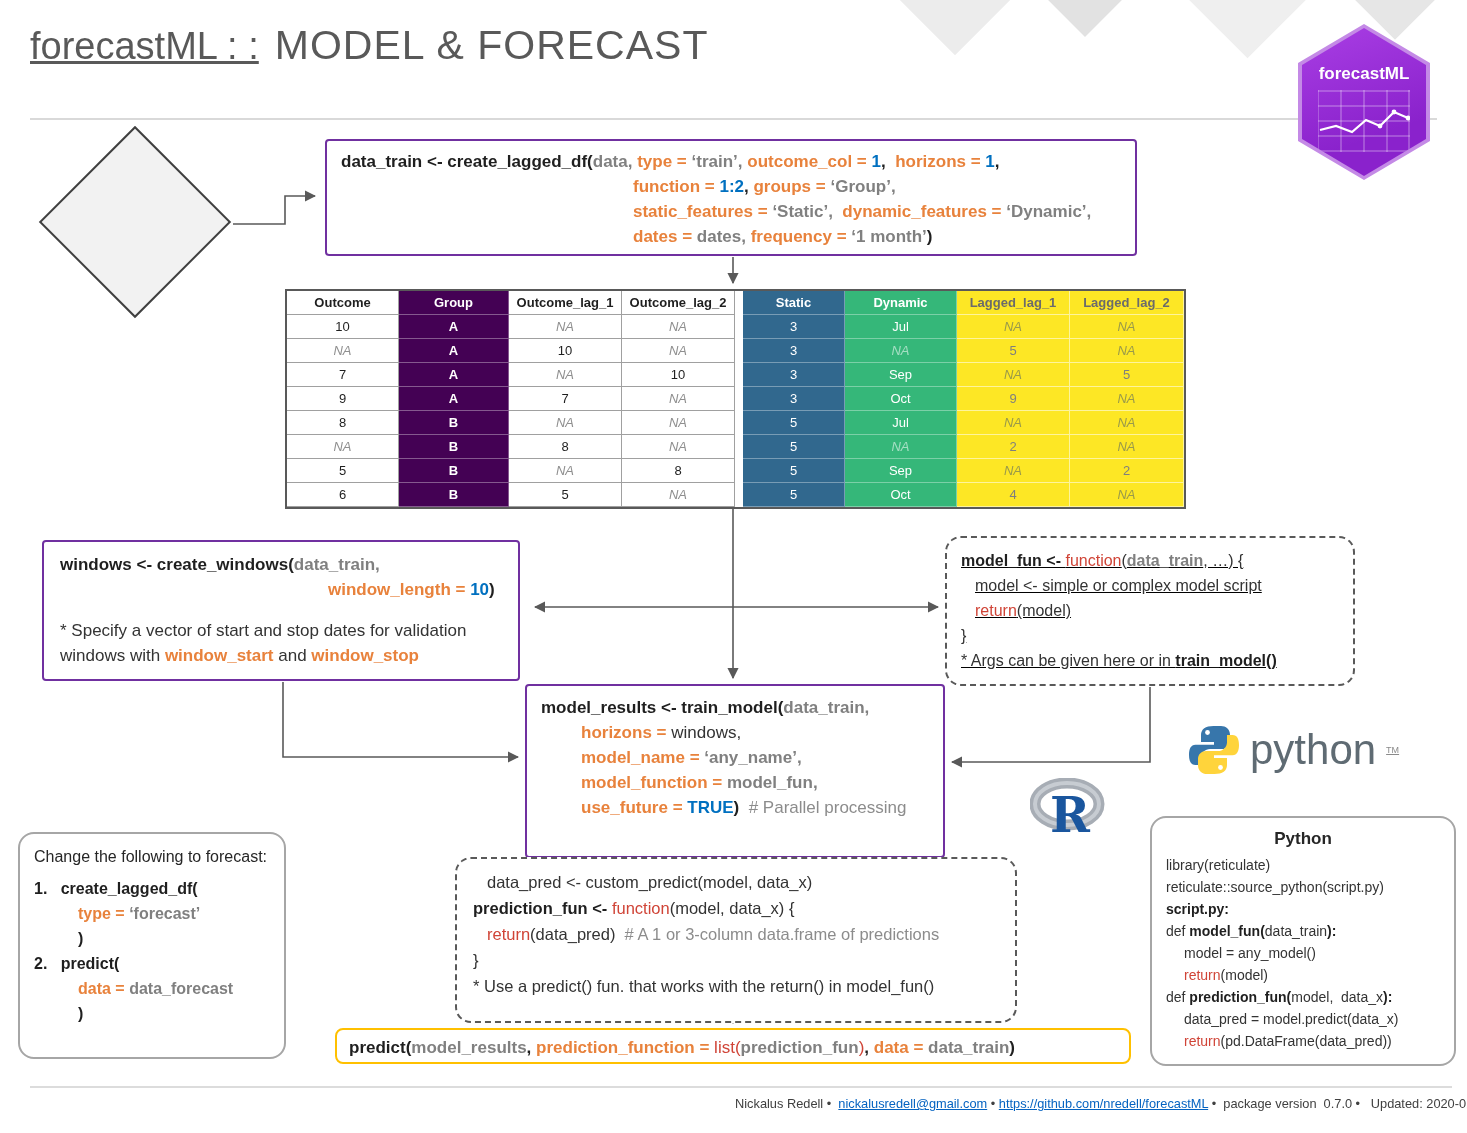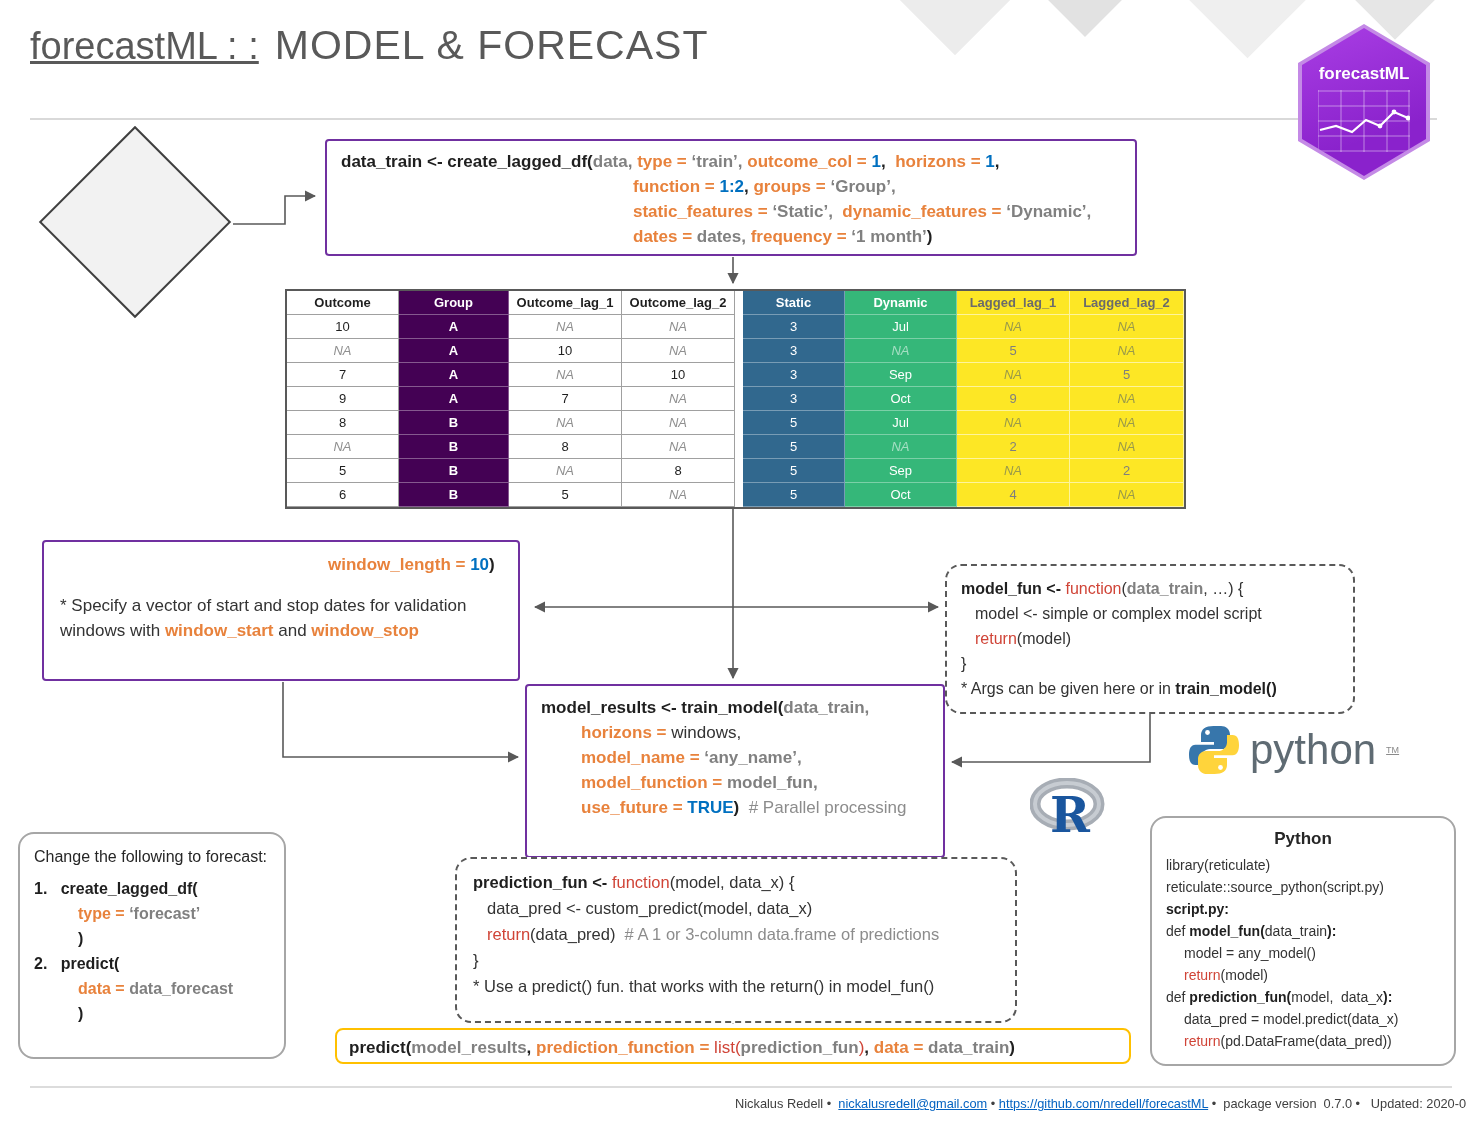--- a/index.html
+++ b/index.html
@@ -35,21 +35,21 @@
 
   
   .box { position:absolute; background:#fff; z-index:2; }
   .rbox { border:2.5px solid #7030A0; border-radius:4px; }
   .dbox { border:2px dashed #595959; border-radius:16px; }
   .gbox { border:2px solid #a6a6a6; border-radius:16px; }
   .ybox { border:2.5px solid #FFC000; border-radius:8px; }
 
   .box-create { left:325px; top:139px; width:812px; height:117px; padding:8px 14px; }
   .box-windows { left:42px; top:540px; width:478px; height:141px; padding:10px 16px; }
-  .box-modelfun { left:945px; top:564px; width:410px; height:150px; padding:10px 14px; }
+  .box-modelfun { left:945px; top:536px; width:410px; height:150px; padding:10px 14px;text-decoration:underline; }
   .box-train { left:525px; top:684px; width:420px; height:174px; padding:9px 14px; }
   .box-forecast { left:18px; top:832px; width:268px; height:227px; padding:12px 14px; }
   .box-pred { left:455px; top:857px; width:562px; height:166px; padding:10px 16px; }
   .box-predict { left:335px; top:1028px; width:796px; height:36px; padding:5px 12px; }
   .panel-python { left:1150px; top:816px; width:306px; height:250px; padding:8px 14px; }
 
   .cl { white-space:pre; font-size:17px; line-height:25px; }
   .cl.wrap { white-space:pre-wrap; }
   .box-modelfun .cl { font-size:16px; line-height:25px; }
   .box-forecast .cl { font-size:16px; line-height:25px; }
@@ -235,20 +235,21 @@
       <div class="cell col-purple">B</div>
       <div class="cell col-plain">5</div>
       <div class="cell col-plain na">NA</div>
       <div class="cell col-blue">5</div>
       <div class="cell col-green">Oct</div>
       <div class="cell col-yellow">4</div>
       <div class="cell col-yellow na">NA</div>
     </div>
 
   <div class="box rbox box-windows">
+      <div class="cl"><span class="tk tk-b">windows &lt;- create_windows(</span><span class="tk tk-g">data_train,</span></div>
       <div class="cl" style="padding-left: 268px;"><span class="tk tk-o">window_length = </span><span class="tk tk-bl">10</span><span class="tk tk-b">)</span></div>
       <div class="cl" style="height: 16px;"></div>
       <div class="cl wrap"><span class="tk tk-n">* Specify a vector of start and stop dates for validation windows with </span><span class="tk tk-o">window_start</span><span class="tk tk-n"> and </span><span class="tk tk-o">window_stop</span></div>
     </div>
 
   <div class="box dbox box-modelfun">
       <div class="cl"><span class="tk tk-b">model_fun &lt;- </span><span class="tk tk-r">function</span><span class="tk tk-n">(</span><span class="tk tk-g">data_train</span><span class="tk tk-n">, …) {</span></div>
       <div class="cl" style="padding-left: 14px;"><span class="tk tk-n">model &lt;- simple or complex model script</span></div>
       <div class="cl" style="padding-left: 14px;"><span class="tk tk-r">return</span><span class="tk tk-n">(model)</span></div>
       <div class="cl"><span class="tk tk-n">}</span></div>
@@ -286,22 +287,22 @@
         <div class="cl"><span class="tk tk-b">1.</span><span class="tk tk-n">   </span><span class="tk tk-b">create_lagged_df(</span></div>
         <div class="cl" style="padding-left: 44px;"><span class="tk tk-o">type = </span><span class="tk tk-g">‘forecast’</span></div>
         <div class="cl" style="padding-left: 44px;"><span class="tk tk-b">)</span></div>
         <div class="cl"><span class="tk tk-b">2.</span><span class="tk tk-n">   </span><span class="tk tk-b">predict(</span></div>
         <div class="cl" style="padding-left: 44px;"><span class="tk tk-o">data = </span><span class="tk tk-g">data_forecast</span></div>
         <div class="cl" style="padding-left: 44px;"><span class="tk tk-b">)</span></div>
       </div>
   </div>
 
   <div class="box dbox box-pred">
+      <div class="cl" style="padding-left: 14px;"><span class="tk tk-n">data_pred &lt;- custom_predict(model, data_x)</span></div>
       <div class="cl"><span class="tk tk-b">prediction_fun &lt;- </span><span class="tk tk-r">function</span><span class="tk tk-n">(model, data_x) {</span></div>
-      <div class="cl" style="padding-left: 14px;"><span class="tk tk-n">data_pred &lt;- custom_predict(model, data_x)</span></div>
       <div class="cl" style="padding-left: 14px;"><span class="tk tk-r">return</span><span class="tk tk-n">(data_pred)</span><span class="tk tk-c">  # A 1 or 3-column data.frame of predictions</span></div>
       <div class="cl"><span class="tk tk-n">}</span></div>
       <div class="cl"><span class="tk tk-n">* Use a predict() fun. that works with the return() in model_fun()</span></div>
     </div>
 
   <div class="box ybox box-predict">
       <div class="cl"><span class="tk tk-b">predict(</span><span class="tk tk-g">model_results</span><span class="tk tk-b">, </span><span class="tk tk-o">prediction_function = </span><span class="tk tk-r">list(</span><span class="tk tk-g">prediction_fun</span><span class="tk tk-r">)</span><span class="tk tk-b">, </span><span class="tk tk-o">data = </span><span class="tk tk-g">data_train</span><span class="tk tk-b">)</span></div>
     </div>
 
   <div class="box gbox panel-python">

